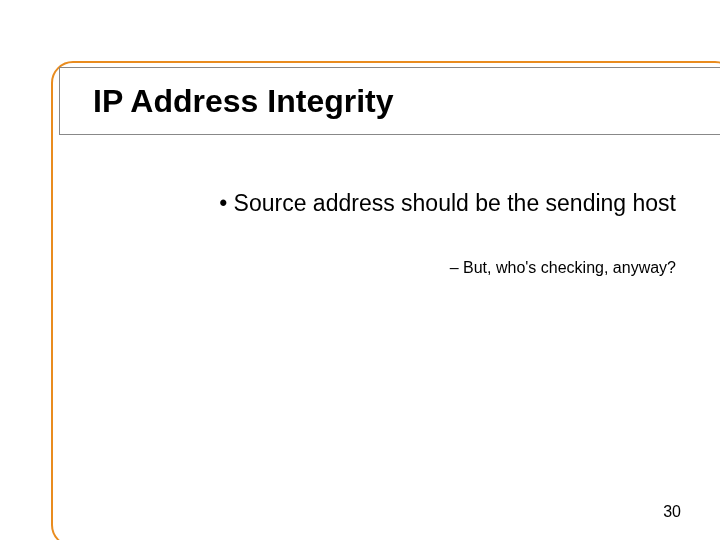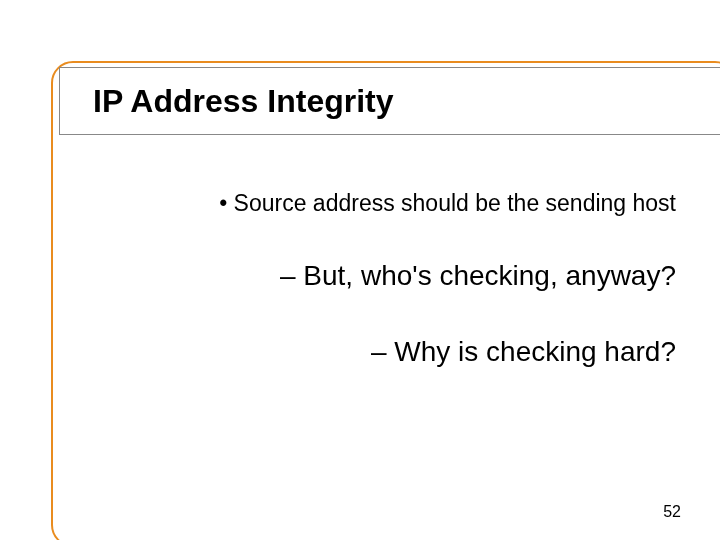--- a/index.html
+++ b/index.html
@@ -42,21 +42,21 @@
     top: 106px;
     left: 16px;
     right: 28px;
   }
   .bullet-l1 {
     font-size: 23px;
     color: #000;
     margin-bottom: 4px;
   }
   .bullet-l2 {
-    font-size: 28px;
+    font-size: 16px;
     color: #000;
     margin-left: 22px;
     line-height: 1.25;
   }
   .page-num {
     position: absolute;
     bottom: 28px;
     right: 48px;
     font-size: 16px;
     color: #000;
@@ -67,16 +67,15 @@
 
 <div class="slide-frame"></div>
 
 <div class="title-box">
   <div class="title-text">IP Address Integrity</div>
 </div>
 
 <div class="content">
   <div class="bullet-l1">• Source address should be the sending host</div>
   <div class="bullet-l2">– But, who's checking, anyway?</div>
-  <div class="bullet-l2">– Why is checking hard?</div>
 </div>
 
-<div class="page-num">52</div>
+<div class="page-num">30</div>
 
 </body></html>

